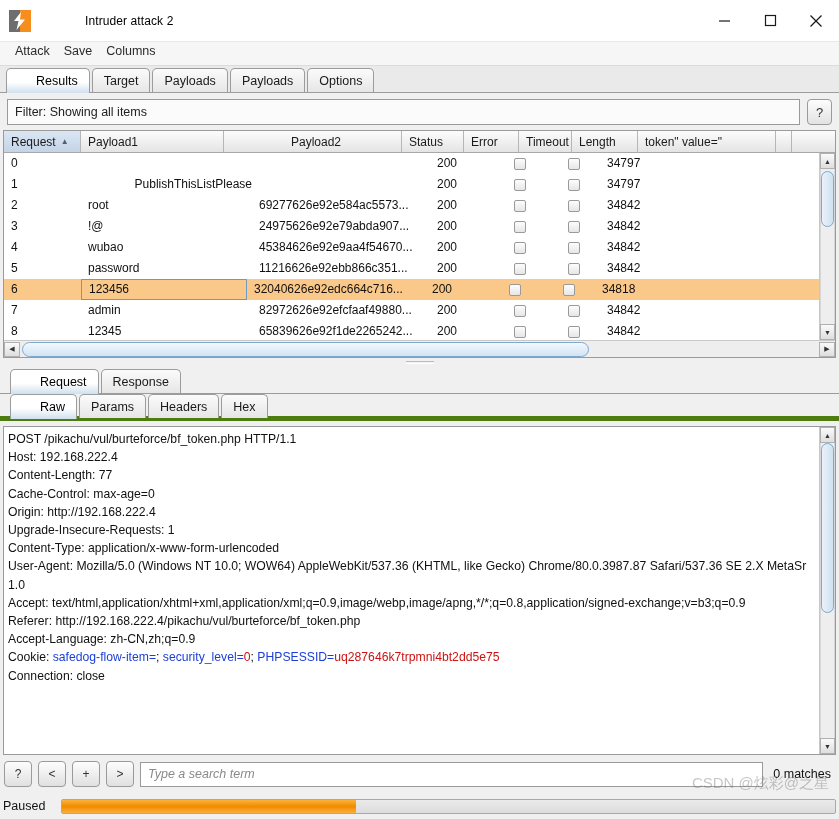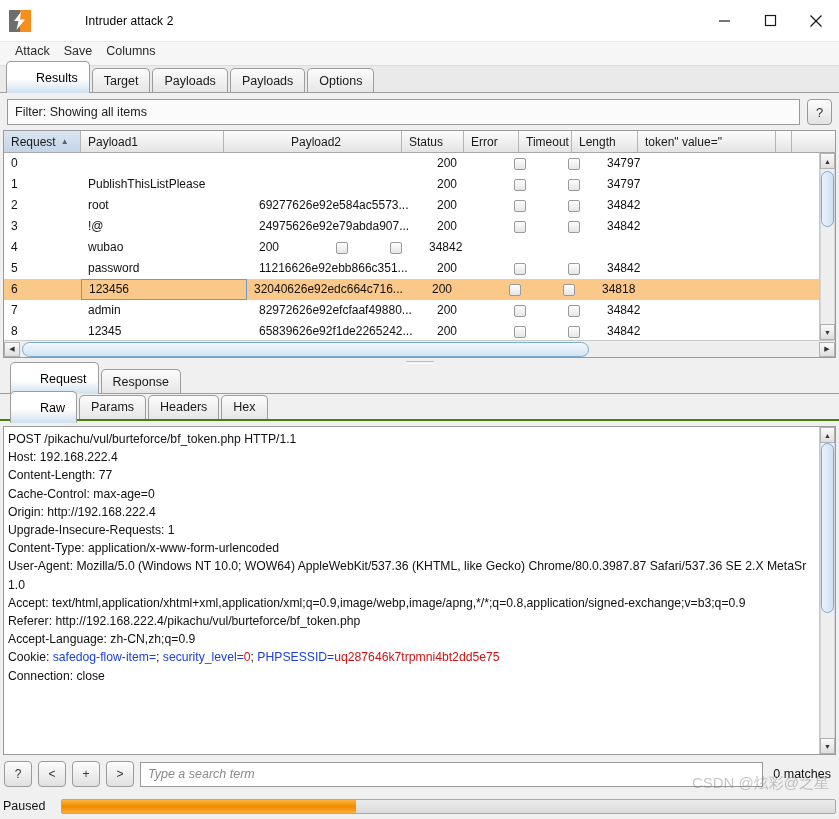--- a/index.html
+++ b/index.html
@@ -84,21 +84,21 @@
     border-bottom: none;
     border-radius: 5px 5px 0 0;
     background: linear-gradient(to bottom, #fbfbfb 0%, #e6e6e6 100%);
     position: relative;
   }
   .tab.active {
     background: linear-gradient(to bottom, #ffffff 0%, #ffffff 55%, #cfe0ef 100%);
     color: #000;
     z-index: 3;
     margin-bottom: -1px;
-    height: 32px;
+    height: 25px;
     padding-left: 29px;
   }
 
   
   .filterwrap {
     padding: 6px 7px 5px 7px;
     display: flex; align-items: center;
     background: #f0f0f0;
   }
   .filterbox {
@@ -222,23 +222,23 @@
   
   .rrtabs {
     height: 27px; min-height: 27px;
     display: flex; align-items: flex-end;
     padding-left: 10px;
     border-bottom: 1px solid #9c9c9c;
     background: #f0f0f0;
   }
   .rawtabs {
     height: 27px; min-height: 27px;
-    display: flex; align-items: center;
+    display: flex; align-items: flex-start;
     padding-left: 10px;
-    border-bottom: 2px solid #4d7c0f;
+    border-bottom: 5px solid #4d7c0f;
     background: #f0f0f0;
   }
   .msgwrap {
     flex: 1;
     margin: 5px 3px 0 3px;
     border: 1px solid #9a9a9a;
     background: #fff;
     display: flex;
     overflow: hidden;
     position: relative;
@@ -409,21 +409,21 @@
               <div class="cbx"></div>
             </div>
             <div class="td center" style="width: 53px;">
               <div class="cbx"></div>
             </div>
             <div class="td" style="width: 66px;">34797</div>
             <div class="td" style="width: 138px;"></div>
           </div>
           <div class="trow">
             <div class="td" style="width: 77px;">1</div>
-            <div class="td" style="width: 171px;">PublishThisListPlease</div>
+            <div class="td" style="width: 171px; text-align: right;">PublishThisListPlease</div>
             <div class="td" style="width: 178px;"></div>
             <div class="td" style="width: 62px;">200</div>
             <div class="td center" style="width: 55px;">
               <div class="cbx"></div>
             </div>
             <div class="td center" style="width: 53px;">
               <div class="cbx"></div>
             </div>
             <div class="td" style="width: 66px;">34797</div>
             <div class="td" style="width: 138px;"></div>
@@ -452,20 +452,21 @@
             </div>
             <div class="td center" style="width: 53px;">
               <div class="cbx"></div>
             </div>
             <div class="td" style="width: 66px;">34842</div>
             <div class="td" style="width: 138px;"></div>
           </div>
           <div class="trow">
             <div class="td" style="width: 77px;">4</div>
             <div class="td" style="width: 171px;">wubao</div>
+            <div class="td" style="width: 178px;">45384626e92e9aa4f54670...</div>
             <div class="td" style="width: 62px;">200</div>
             <div class="td center" style="width: 55px;">
               <div class="cbx"></div>
             </div>
             <div class="td center" style="width: 53px;">
               <div class="cbx"></div>
             </div>
             <div class="td" style="width: 66px;">34842</div>
             <div class="td" style="width: 138px;"></div>
           </div>

